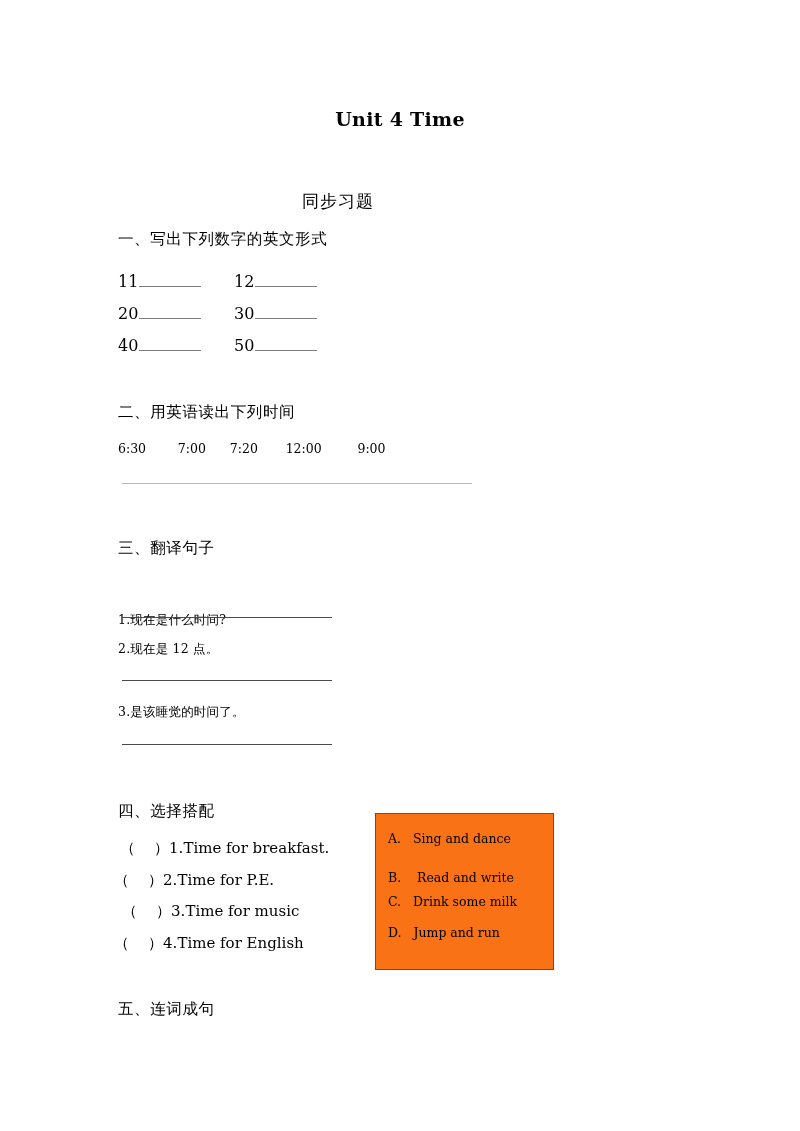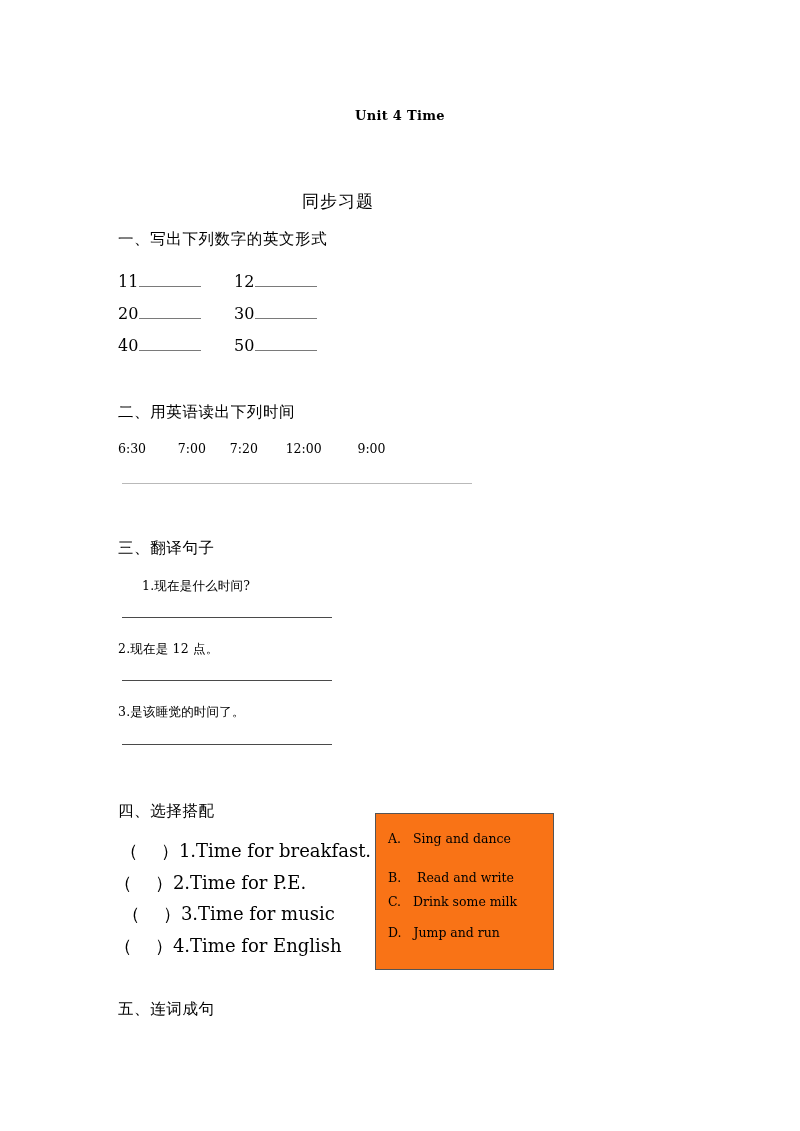--- a/index.html
+++ b/index.html
@@ -22,21 +22,21 @@
     height: 1131px;
   }
 
   
   .doc-title {
     position: absolute;
     left: 0;
     width: 800px;
     text-align: center;
     font-weight: bold;
-    font-size: 13px;
+    font-size: 19px;
     letter-spacing: 0.3px;
   }
   #title-unit { top: 108px; }
   #title-lesson { top: 150px; }
   .doc-subtitle {
     position: absolute;
     left: 0;
     width: 676px;
     text-align: center;
     top: 190px;
@@ -94,21 +94,21 @@
   
   .times {
     position: absolute;
     font-size: 12.5px;
     white-space: pre;
   }
 
   
   .match-item {
     position: absolute;
-    font-size: 18px;
+    font-size: 15px;
     white-space: pre;
   }
 
   
   .option-box {
     position: absolute;
     border: 1.3px solid #555555;
     background: #f97316;
     box-sizing: border-box;
     margin-left: 33px;
@@ -153,21 +153,21 @@
   </div>
 
   <div class="section-heading" style="top:402px;">二、用英语读出下列时间</div>
 
   <div class="times" style="left:118px; top:441px;">6:30        7:00      7:20       12:00         9:00</div>
 
   <div class="rule-light" style="left:122px; top:483px; width:350px;"></div>
 
   <div class="section-heading" style="top:538px;">三、翻译句子</div>
 
-  <div class="row" style="left:118px; top:578px;margin-left:24px;">1.现在是什么时间?</div>
+  <div class="row" style="left:118px; top:612px;">1.现在是什么时间?</div>
   <div class="rule-dark" style="left:122px; top:617px; width:210px;"></div>
 
   <div class="row" style="left:118px; top:641px;">2.现在是 12 点。</div>
   <div class="rule-dark" style="left:122px; top:680px; width:210px;"></div>
 
   <div class="row" style="left:118px; top:704px;">3.是该睡觉的时间了。</div>
   <div class="rule-dark" style="left:122px; top:744px; width:210px;"></div>
 
   <div class="section-heading" style="top:801px;">四、选择搭配</div>
 

